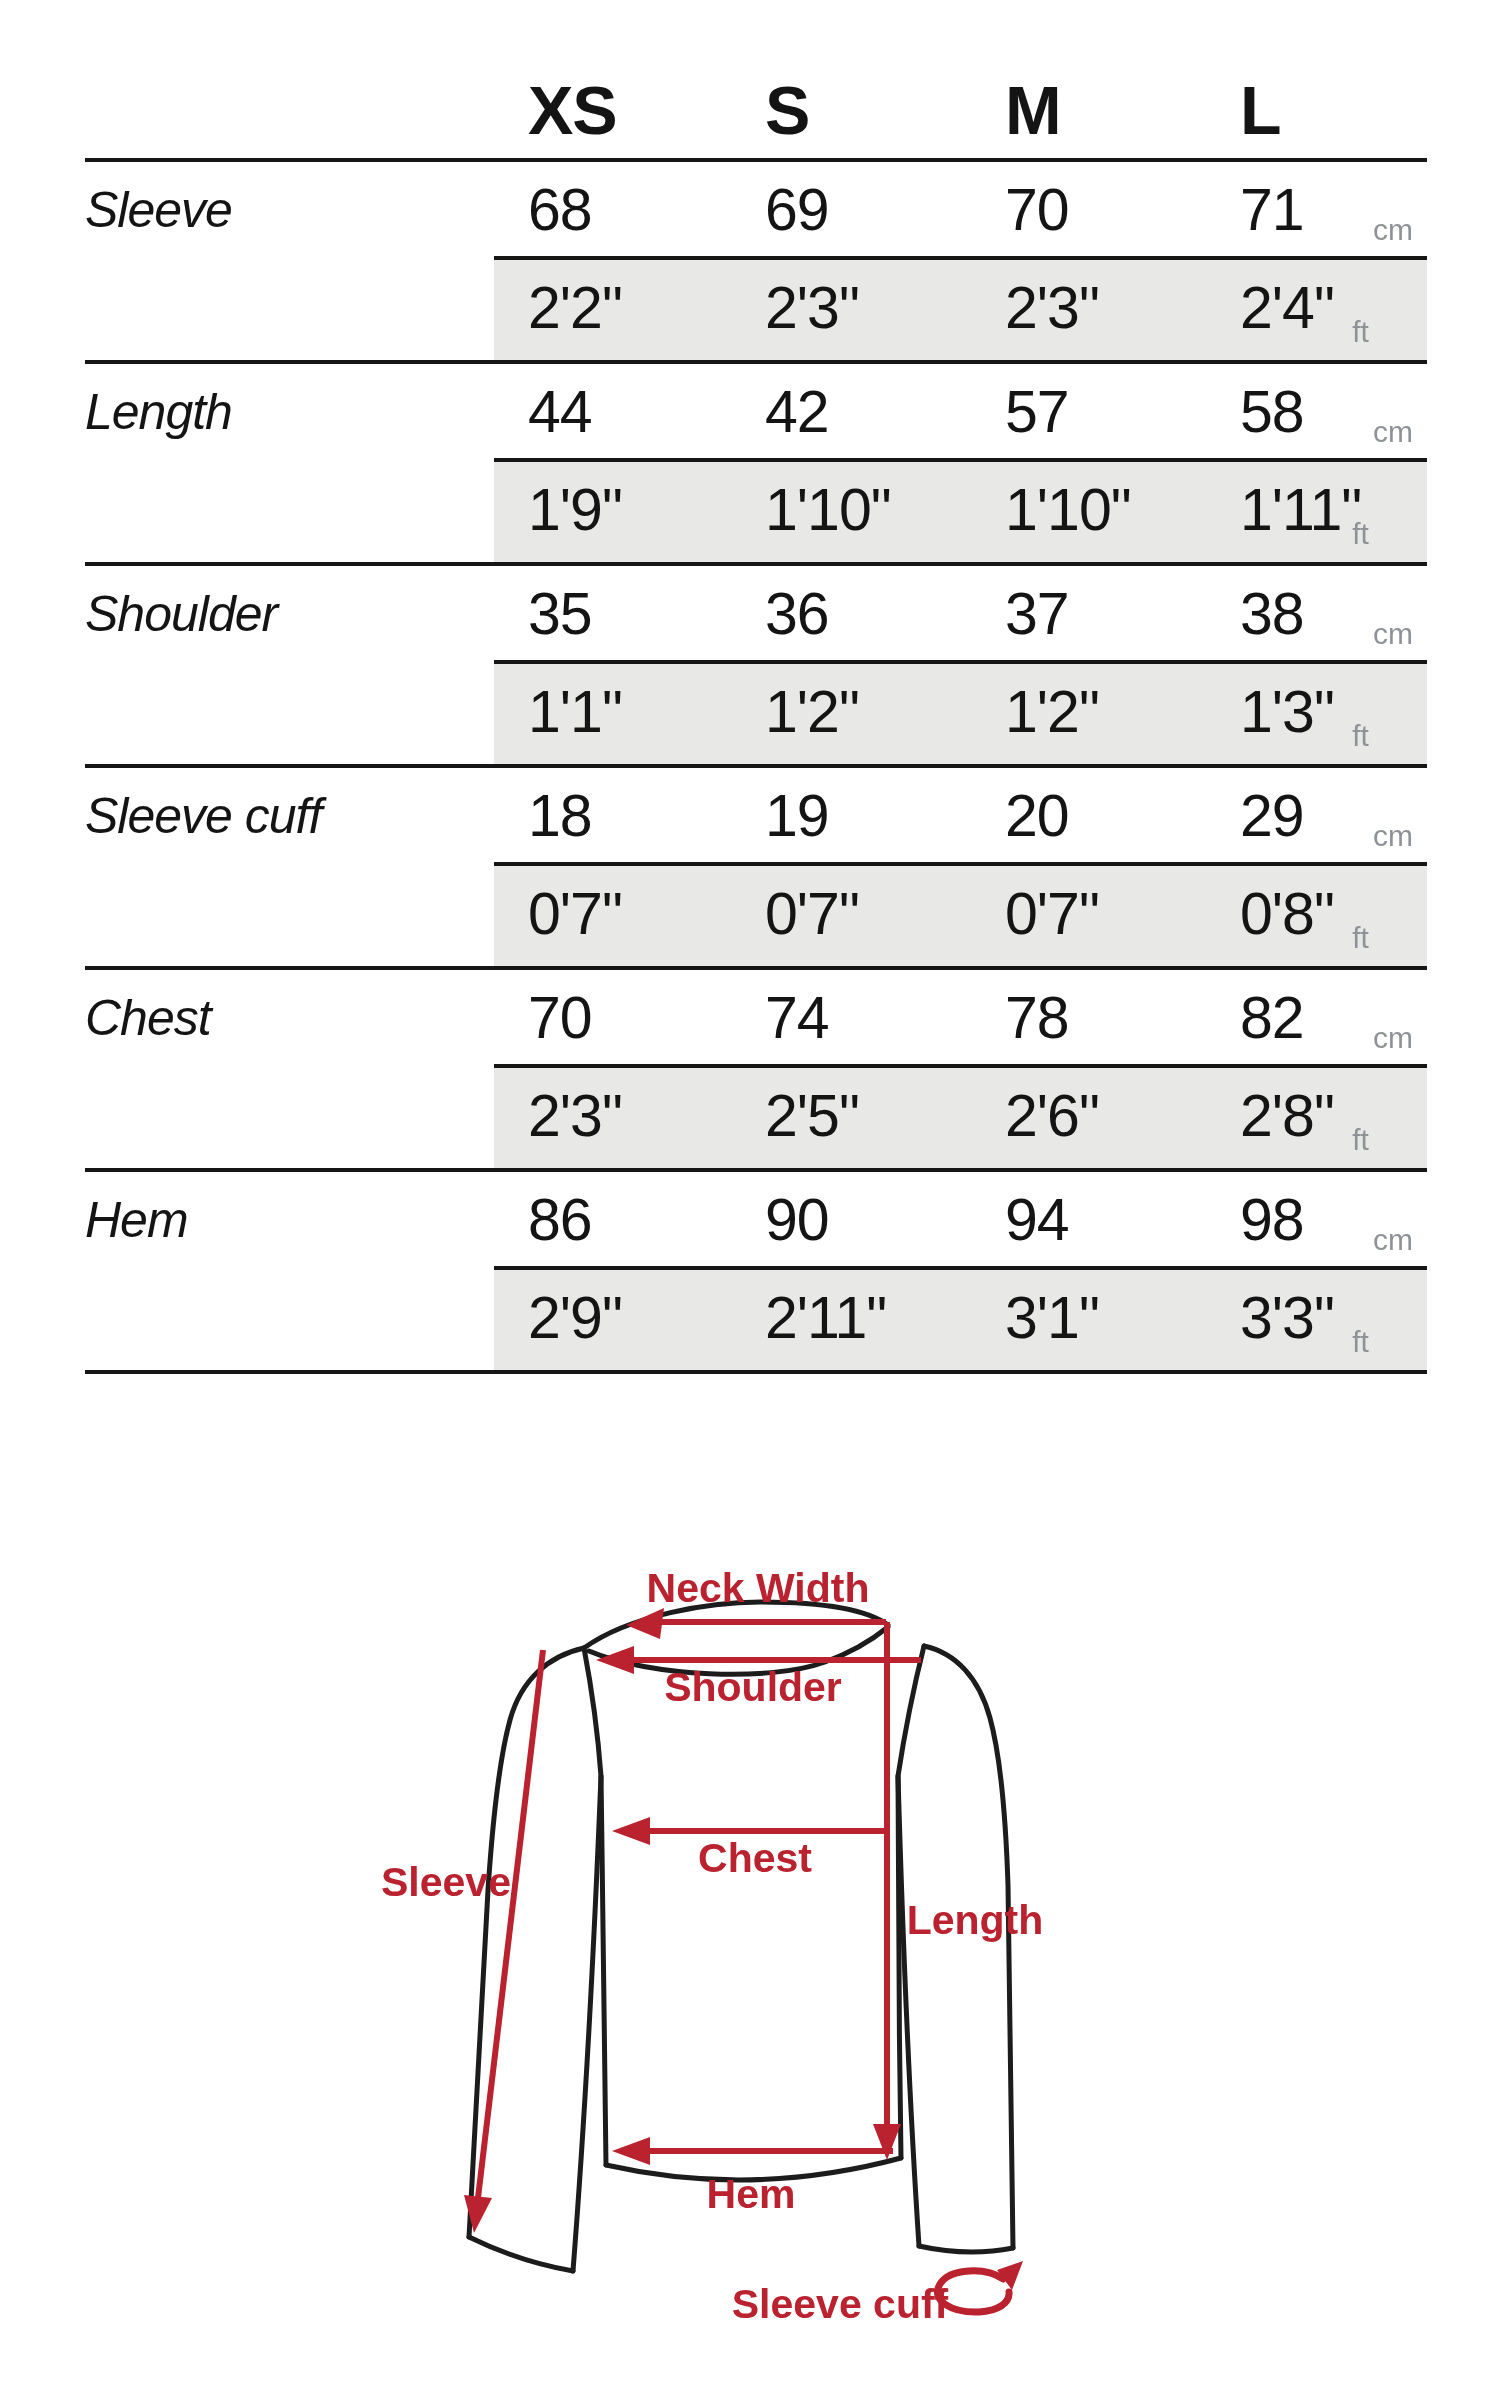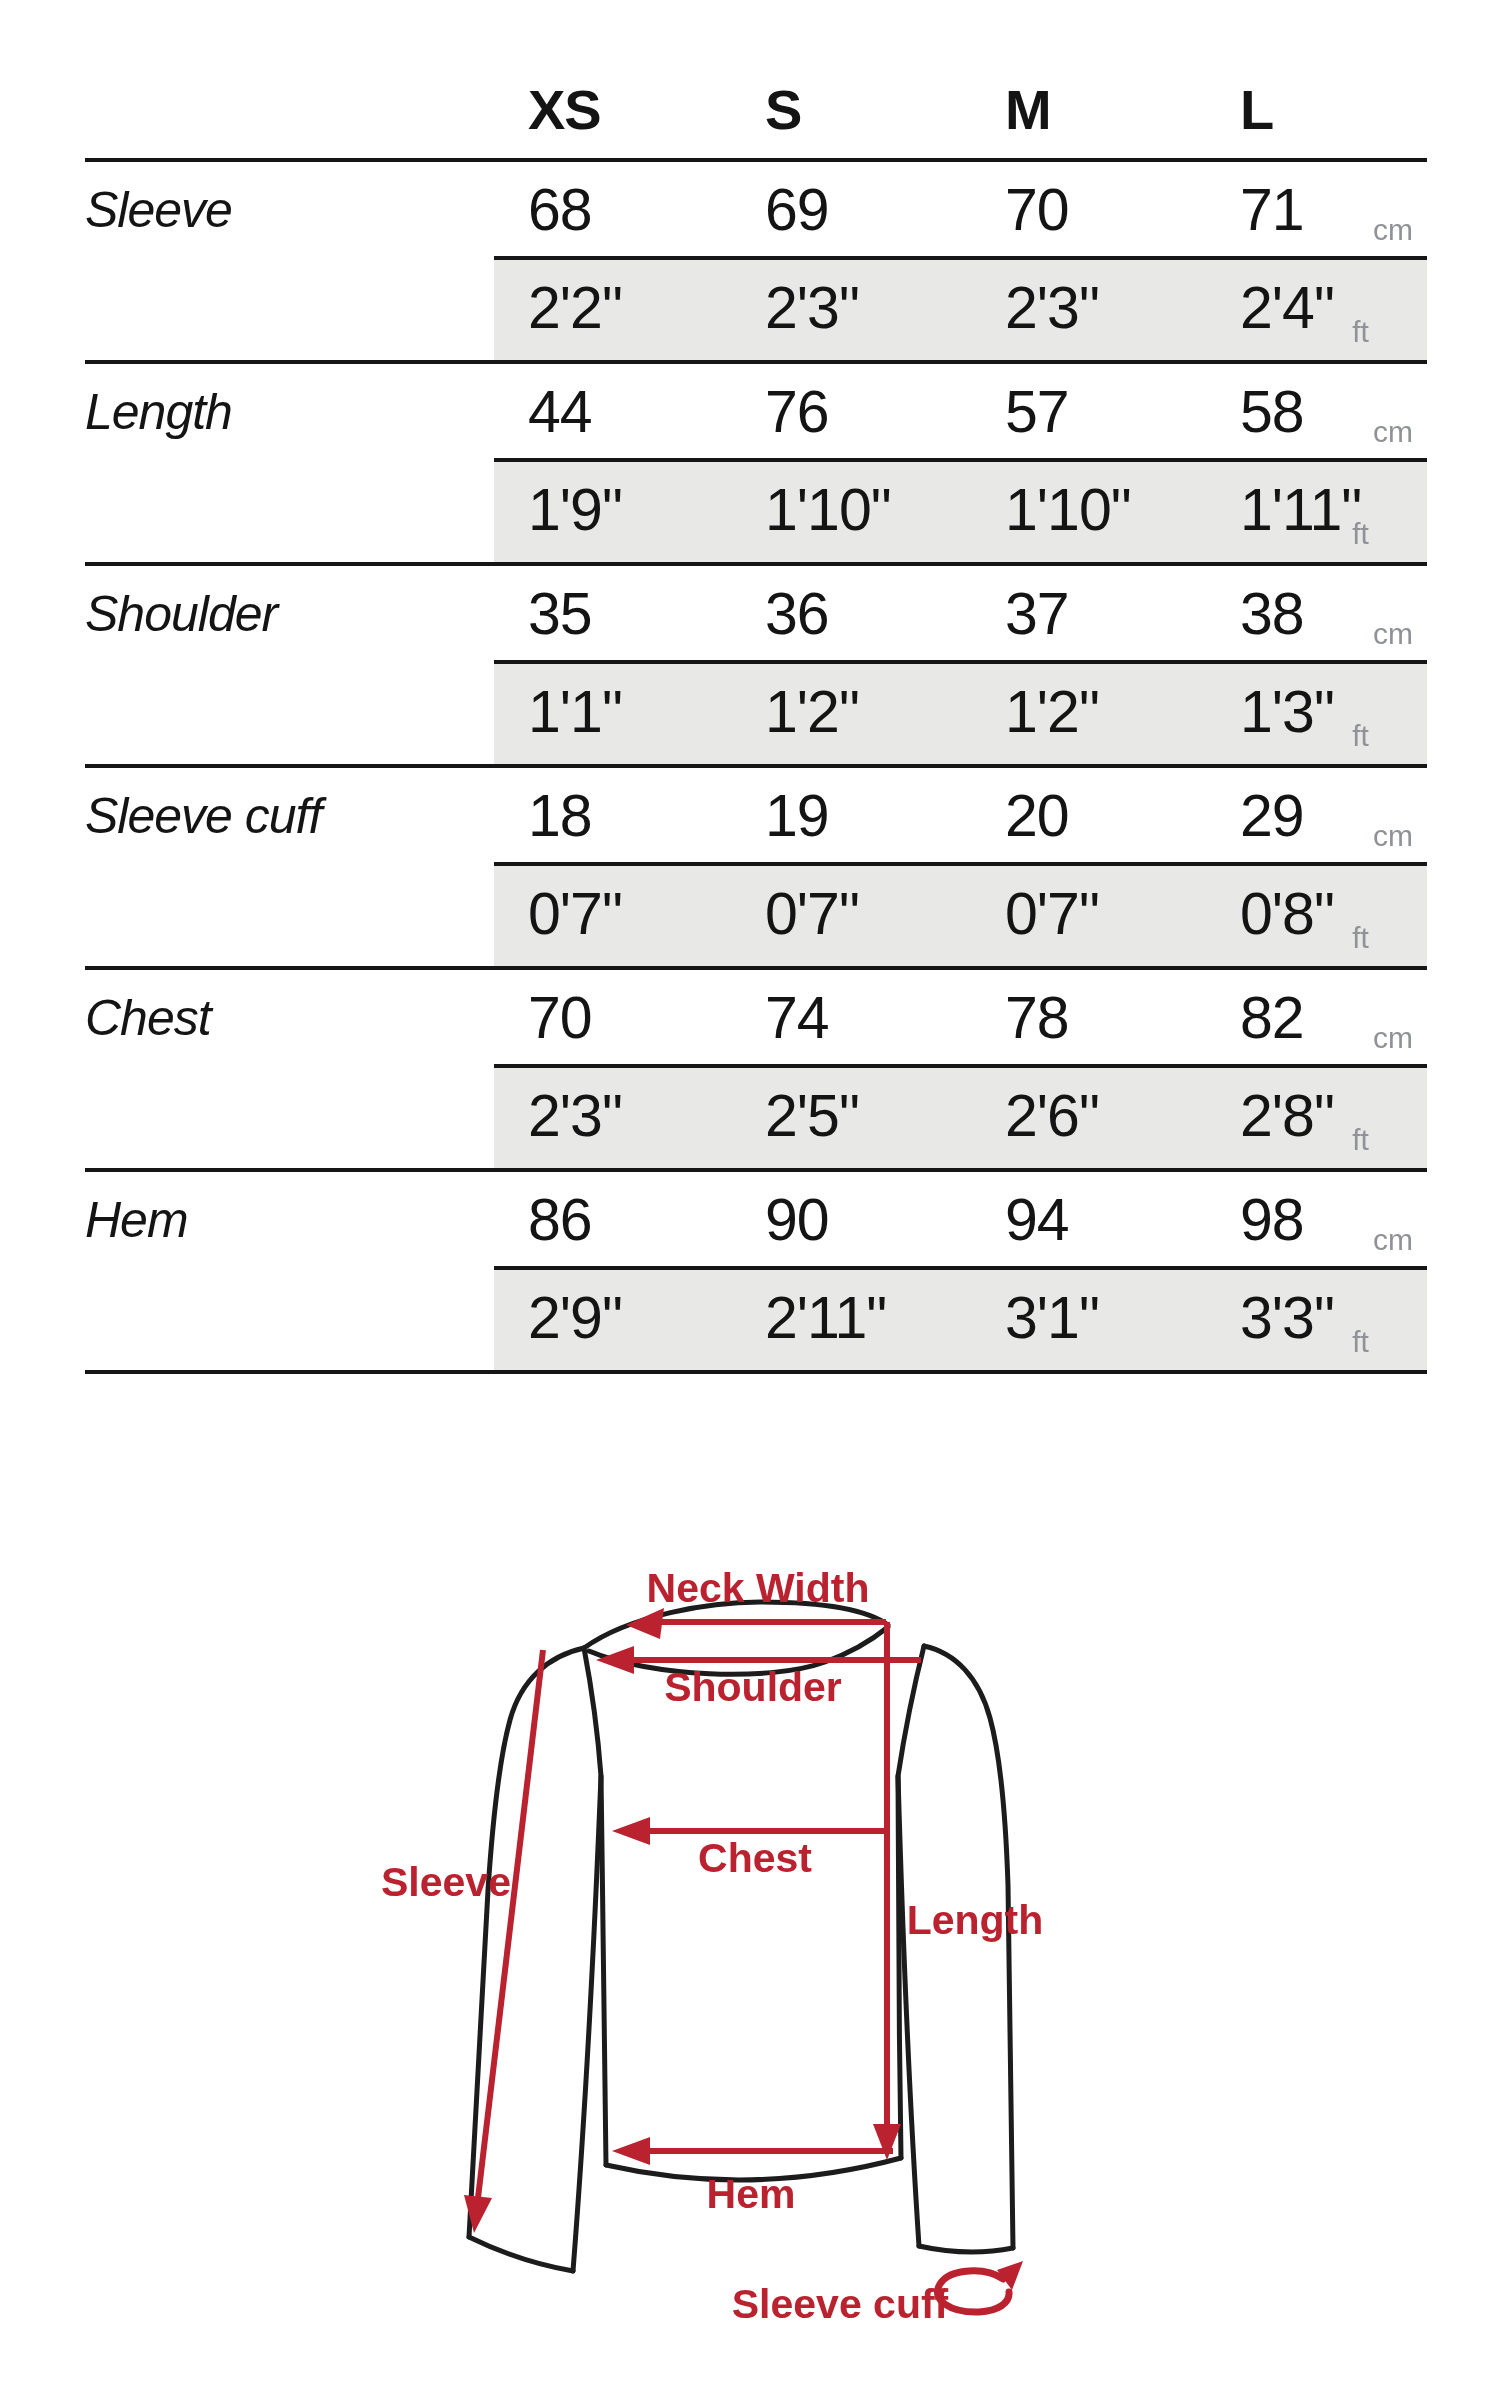--- a/index.html
+++ b/index.html
@@ -3,21 +3,21 @@
 <meta charset="utf-8">
 <style>
   html,body{margin:0;padding:0;background:#ffffff;}
   #stage{
     position:relative;width:1500px;height:2400px;background:#ffffff;overflow:hidden;
     font-family:"Liberation Sans", sans-serif;color:#141414;
   }
   
   .hdr{
     position:absolute;top:80px;height:60px;line-height:60px;
-    font-size:56px;font-weight:700;letter-spacing:-1px;
+    font-size:68px;font-weight:700;letter-spacing:-1px;
   }
   .c0{left:528px}.c1{left:765px}.c2{left:1005px}.c3{left:1240px}
   .sep{position:absolute;left:85px;width:1342px;height:4px;background:#161616;}
   .block{position:absolute;left:0;top:var(--t);width:1500px;height:202px;}
   .rlabel{
     position:absolute;left:85px;top:20px;height:56px;line-height:56px;
     font-size:50px;font-style:italic;letter-spacing:-1px;
   }
   .cell{position:absolute;height:56px;line-height:56px;font-size:59px;letter-spacing:-1px;}
   .cmv{top:20px;}
@@ -66,21 +66,21 @@
     <div class="cell ftv c1">2'3"</div>
     <div class="cell ftv c2">2'3"</div>
     <div class="cell ftv c3">2'4"</div>
     <div class="unit uft">ft</div>
     <div class="sep"></div>
   </section>
 
   <section class="block" style="--t:364px">
     <div class="rlabel">Length</div>
     <div class="cell cmv c0">44</div>
-    <div class="cell cmv c1">76</div>
+    <div class="cell cmv c1">42</div>
     <div class="cell cmv c2">57</div>
     <div class="cell cmv c3">58</div>
     <div class="unit ucm">cm</div>
     <div class="band"></div>
     <div class="cell ftv c0">1'9"</div>
     <div class="cell ftv c1">1'10"</div>
     <div class="cell ftv c2">1'10"</div>
     <div class="cell ftv c3">1'11"</div>
     <div class="unit uft">ft</div>
     <div class="sep"></div>

